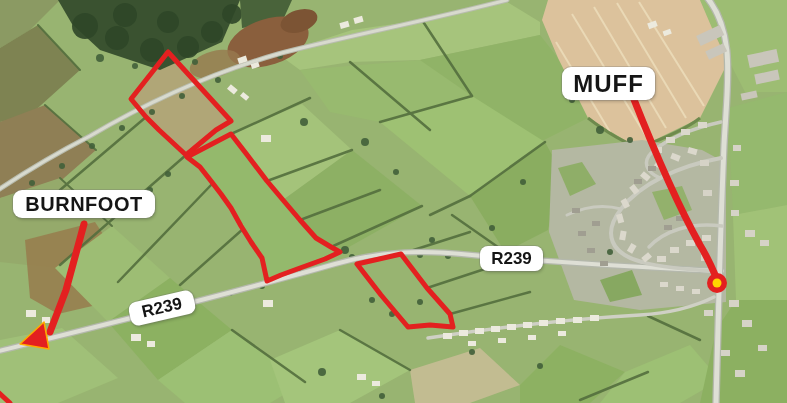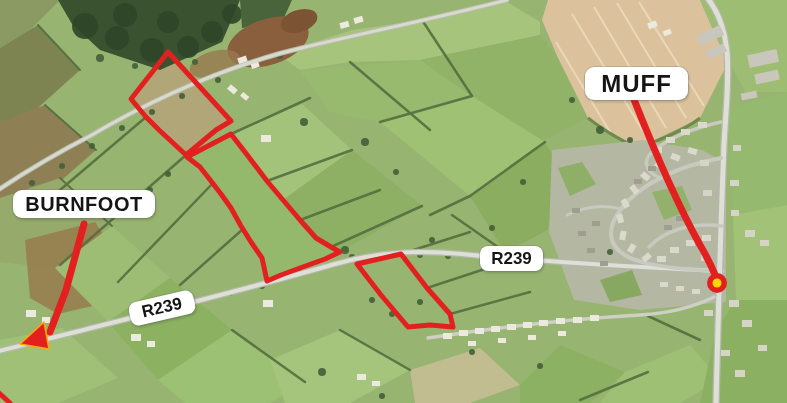--- a/index.html
+++ b/index.html
@@ -4,21 +4,21 @@
 <style>
   html,body{margin:0;padding:0;background:#444;}
   .screen{position:relative;width:787px;height:403px;overflow:hidden;
           font-family:"Liberation Sans",sans-serif;background:#98b471;}
   .screen svg{position:absolute;left:0;top:0;}
   .map-label{position:absolute;background:#fff;border-radius:9px;
     display:flex;align-items:center;justify-content:center;
     font-weight:700;color:#151515;
     box-shadow:0 0 0 1px rgba(110,110,110,.28), 1px 2px 3px rgba(0,0,0,.18);}
   .lbl-burnfoot{left:13px;top:190px;width:142px;height:28px;font-size:20px;letter-spacing:.5px;text-align:center;}
-  .lbl-muff{left:585px;top:67px;width:103px;height:33px;font-size:24px;letter-spacing:1px;}
+  .lbl-muff{left:562px;top:67px;width:93px;height:33px;font-size:24px;letter-spacing:1px;}
   .lbl-r239w{left:129px;top:296px;width:66px;height:24px;font-size:17px;transform:rotate(-13deg);border-radius:8px;}
   .lbl-r239e{left:480px;top:246px;width:63px;height:25px;font-size:17px;border-radius:8px;}
 </style>
 </head>
 <body>
 
 <div class="screen">
 
 <svg width="787" height="403" viewBox="0 0 787 403">
 

